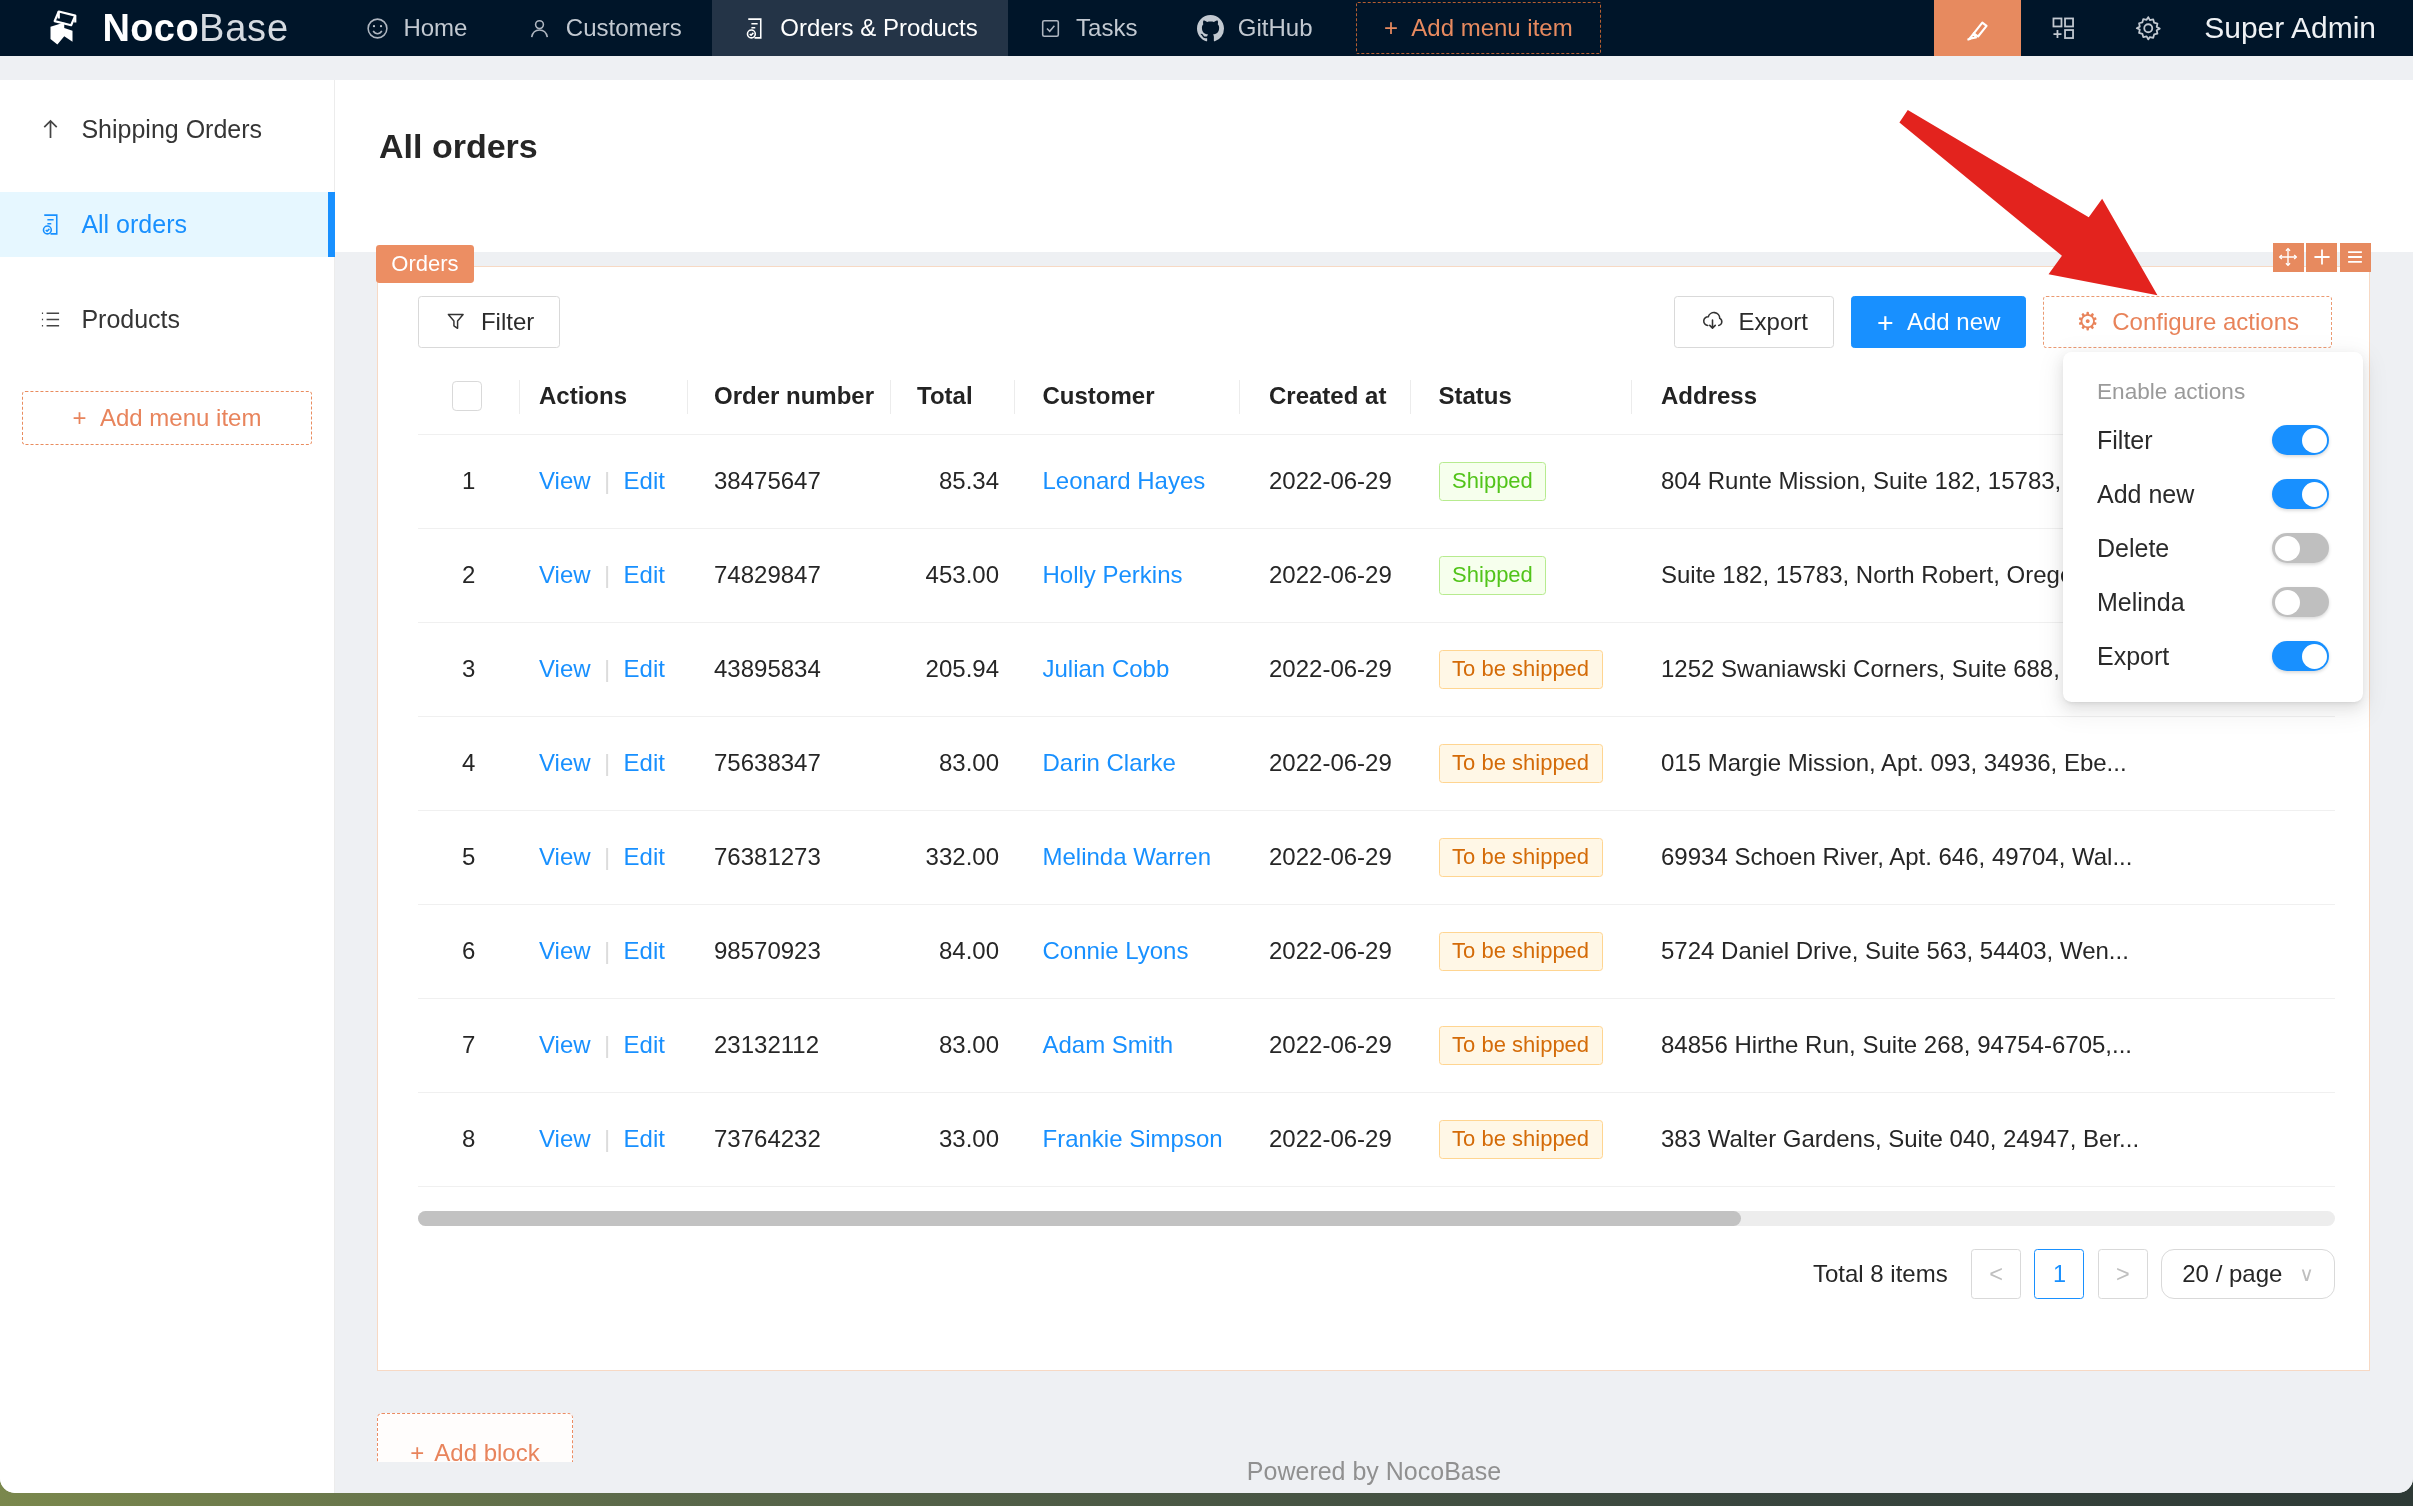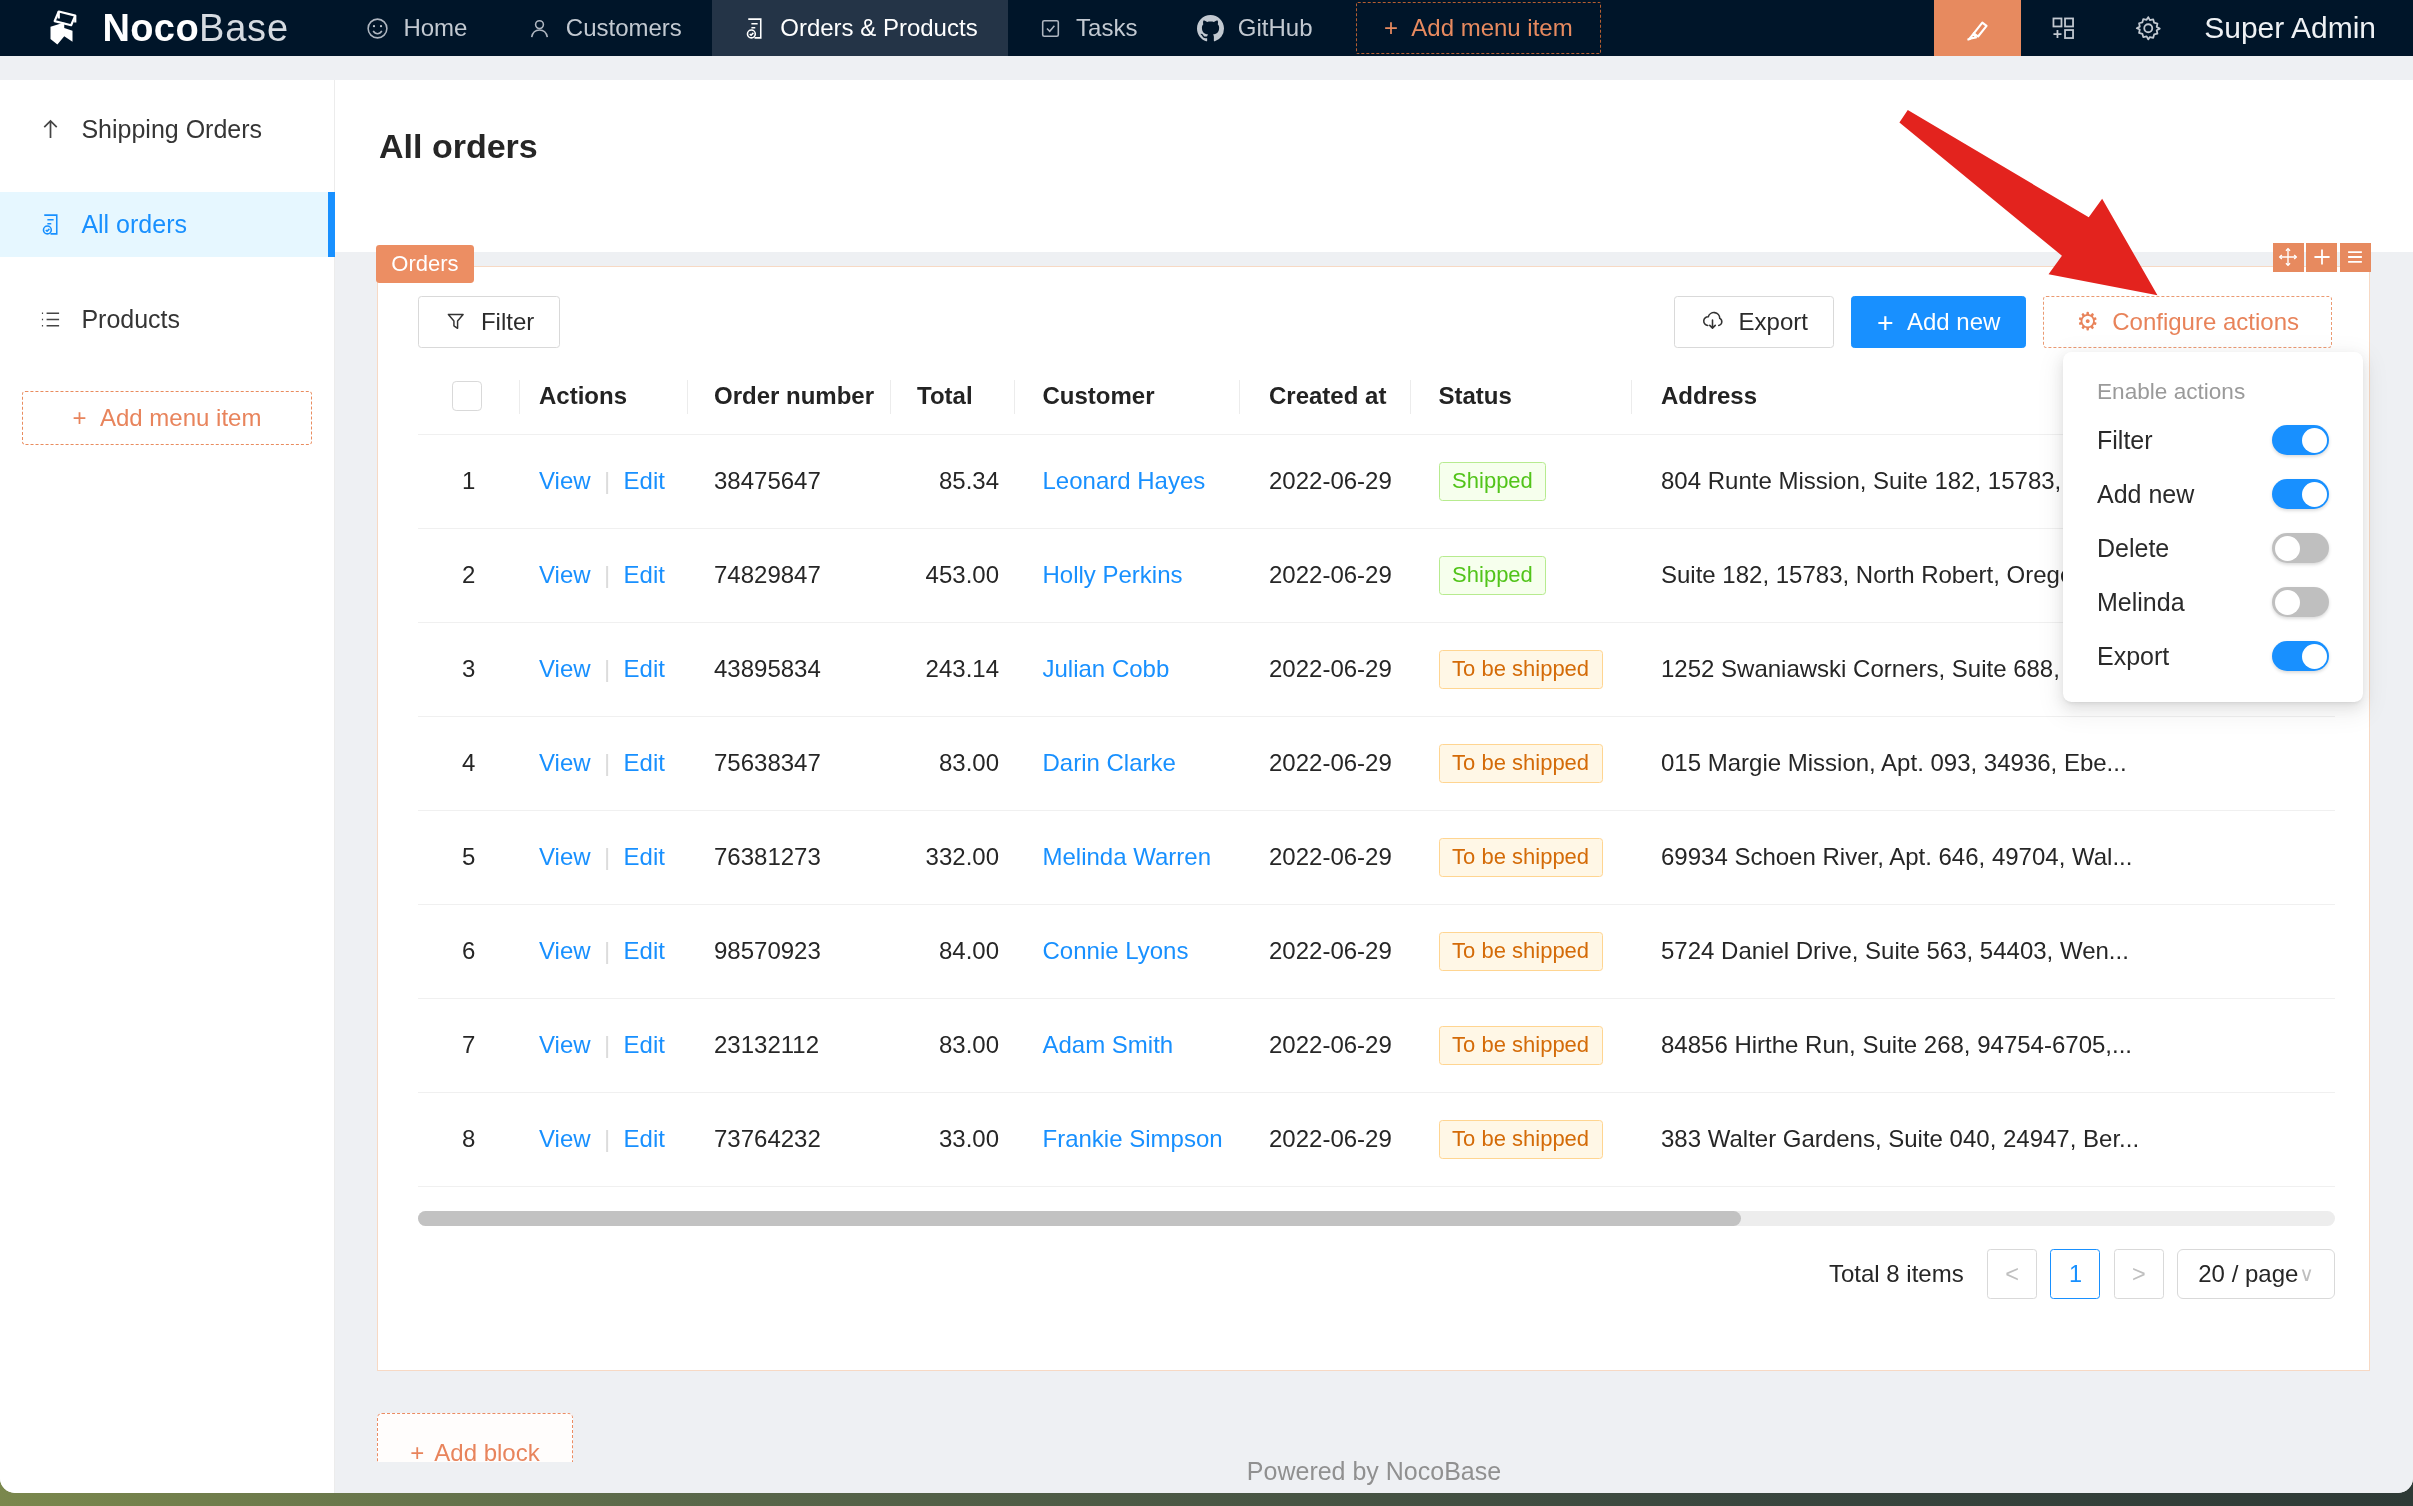--- a/index.html
+++ b/index.html
@@ -96,22 +96,22 @@
 
   .hscroll{position:absolute;left:40px;right:34px;top:944px;height:15px;border-radius:7.5px;background:#ededed;}
   .hscroll .thumb{width:69%;height:15px;border-radius:7.5px;background:#c2c2c2;cursor:pointer;}
 
   
   .pagination{position:absolute;right:34px;top:980px;height:54px;display:flex;align-items:center;gap:13.4px;font-size:24px;color:#262626;}
   .pg-total{margin-right:10px;}
   .pg-btn{min-width:50px;height:50px;border:0.8px solid #d9d9d9;border-radius:3.4px;background:#fff;
     display:flex;align-items:center;justify-content:center;color:#bfbfbf;font-size:23.5px;cursor:pointer;box-sizing:border-box;}
   .pg-current{border-color:#1890ff;color:#1890ff;font-weight:500;}
-  .pg-select{height:50px;border:0.8px solid #d9d9d9;border-radius:6px;background:#fff;display:flex;
-    align-items:center;gap:1px;padding:0 20px;cursor:pointer;box-sizing:border-box;}
+  .pg-select{height:50px;border:0.8px solid #d9d9d9;border-radius:13px;background:#fff;display:flex;
+    align-items:center;gap:17px;padding:0 20px;cursor:pointer;box-sizing:border-box;}
   .pg-caret{color:#bfbfbf;font-size:20px;}
 
   
   .dropdown{position:absolute;left:1728px;top:100px;width:300px;background:#ffffff;border-radius:8.4px;
     box-shadow:0 5px 13.4px rgba(0,0,0,.09),0 2.5px 5px -3.4px rgba(0,0,0,.12),0 7.5px 23.5px 6.7px rgba(0,0,0,.05);
     padding:13.4px 0 18.4px 0;z-index:30;}
   .dd-title{padding:13.4px 34px 8.4px 34px;font-size:22.6px;color:#9a9a9a;}
   .dd-row{height:54px;display:flex;align-items:center;padding:0 34px;font-size:25px;color:#2a2a2a;cursor:pointer;}
   .switch{margin-left:auto;width:57px;height:30px;border-radius:15px;background:rgba(0,0,0,.25);position:relative;cursor:pointer;
     box-shadow:0 1.7px 3.4px rgba(0,0,0,.15);}
@@ -350,21 +350,21 @@
     <td class="c-customer"><a class="lnk c-cust-link">Holly Perkins</a></td>
     <td class="c-created">2022-06-29</td>
     <td class="c-status"><span class="status-tag green">Shipped</span></td>
     <td class="c-address">Suite 182, 15783, North Robert, Oregon...</td>
   </tr>
 
   <tr>
     <td class="c-idx">3</td>
     <td class="c-actions"><a class="lnk a-view">View</a><span class="divider">|</span><a class="lnk a-edit">Edit</a></td>
     <td class="c-order">43895834</td>
-    <td class="c-total">243.14</td>
+    <td class="c-total">205.94</td>
     <td class="c-customer"><a class="lnk c-cust-link">Julian Cobb</a></td>
     <td class="c-created">2022-06-29</td>
     <td class="c-status"><span class="status-tag orange">To be shipped</span></td>
     <td class="c-address">1252 Swaniawski Corners, Suite 688, 8137...</td>
   </tr>
 
   <tr>
     <td class="c-idx">4</td>
     <td class="c-actions"><a class="lnk a-view">View</a><span class="divider">|</span><a class="lnk a-edit">Edit</a></td>
     <td class="c-order">75638347</td>

